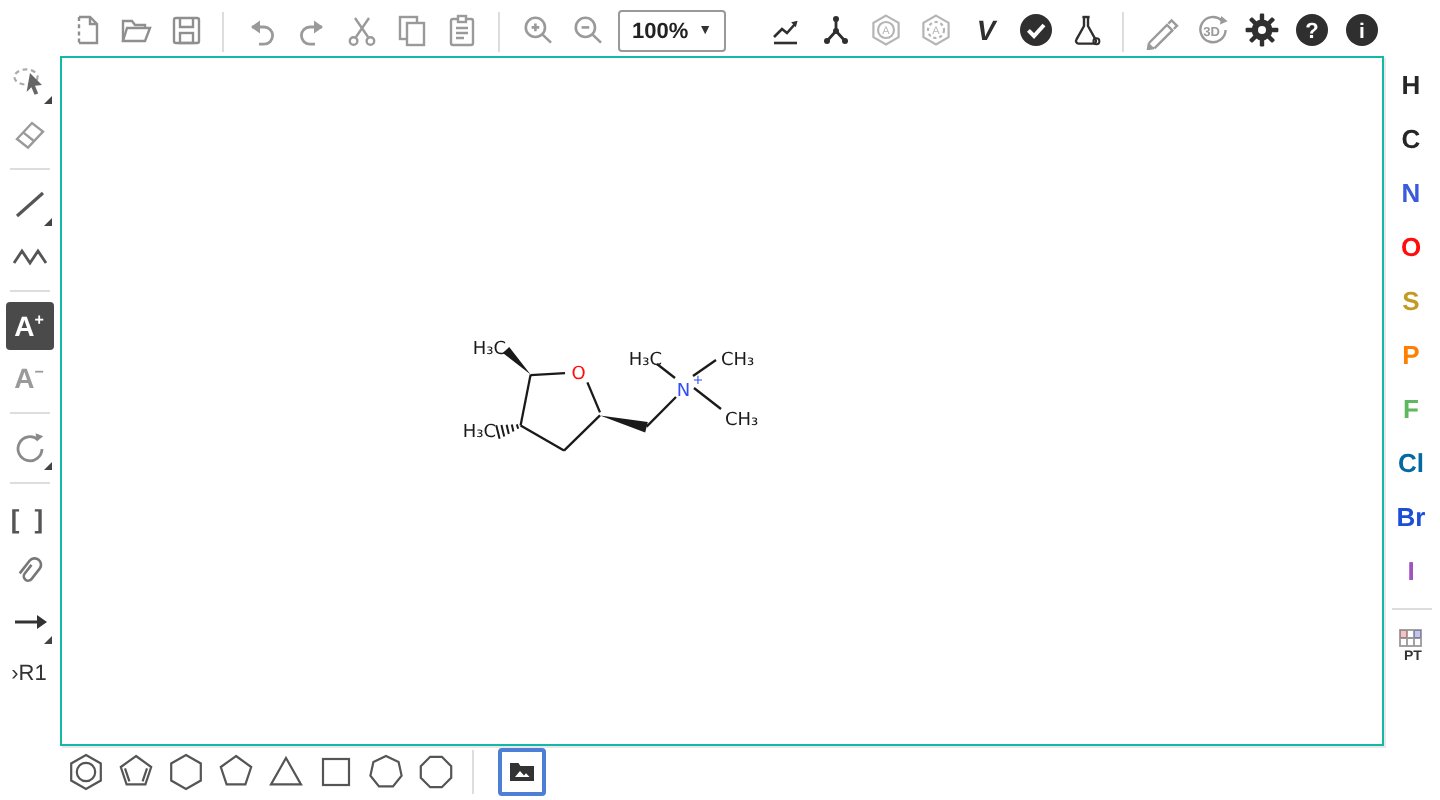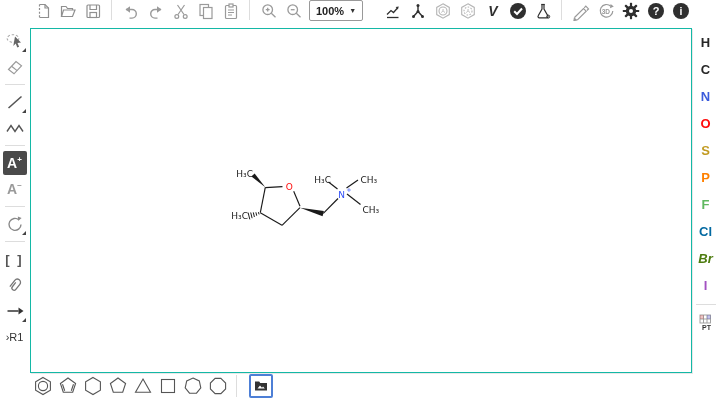--- a/index.html
+++ b/index.html
@@ -4,21 +4,21 @@
 <style>
   html,body{margin:0;padding:0;}
   body{width:720px;height:400px;background:#fff;position:relative;overflow:hidden;
        font-family:"Liberation Sans",sans-serif;-webkit-font-smoothing:antialiased;}
   .tool{width:22px;height:22px;display:flex;align-items:center;justify-content:center;
         position:relative;margin:0 1.5px;border-radius:2px;flex:0 0 auto;}
   .tool svg{display:block;}
   .corner{position:absolute;right:1px;bottom:1px;width:0;height:0;
           border-left:4px solid transparent;border-bottom:4px solid #444;}
   
-  .topbar{position:absolute;top:0;left:0;right:0;height:26px;display:flex;align-items:flex-start;
+  .topbar{position:absolute;top:0;left:0;right:0;height:26px;display:flex;align-items:flex-end;
           padding-left:30px;}
   .tb-divider{width:1px;height:20px;background:#ddd;margin:0 6px;flex:0 0 auto;}
   .tb-gap{width:14px;flex:0 0 auto;}
   .zoom-select{height:19px;border:1px solid #999;border-radius:2px;background:#fff;
                font-size:11px;font-weight:bold;color:#222;padding:0 6px;margin:0 3px;
                display:flex;align-items:center;gap:5px;}
   .zoom-select .arrow{font-size:7px;color:#333;}
   
   .left-toolbar{position:absolute;top:28px;left:0;width:29px;display:flex;flex-direction:column;
                 align-items:center;}
@@ -344,21 +344,21 @@
 
 <div class="right-toolbar">
   <button class="el-btn" style="color: rgb(38, 38, 38);">H</button>
   <button class="el-btn" style="color: rgb(38, 38, 38);">C</button>
   <button class="el-btn" style="color: rgb(59, 91, 219);">N</button>
   <button class="el-btn" style="color: rgb(255, 13, 13);">O</button>
   <button class="el-btn" style="color: rgb(194, 155, 34);">S</button>
   <button class="el-btn" style="color: rgb(255, 128, 0);">P</button>
   <button class="el-btn" style="color: rgb(95, 184, 95);">F</button>
   <button class="el-btn" style="color: #0369a1;">Cl</button>
-  <button class="el-btn" style="color: #4d7c0f; font-style: italic;">Br</button>
+  <button class="el-btn" style="color: #1d4ed8;">Br</button>
   <button class="el-btn" style="color: rgb(163, 82, 194);">I</button>
   <div class="rt-divider"></div>
   <div class="tool" style="width:24px;height:24px;">
     <svg width="20" height="20" viewBox="0 0 20 20">
       <rect x="4" y="3" width="10.5" height="8" fill="none" stroke="#999" stroke-width="0.9"></rect>
       <path d="M7.5 3 V11 M11 3 V11 M4 7 H14.5" stroke="#999" stroke-width="0.9"></path>
       <rect x="4" y="3" width="3.5" height="4" fill="rgba(200,60,60,0.3)"></rect>
       <rect x="11" y="3" width="3.5" height="4" fill="rgba(60,60,200,0.3)"></rect>
       <text x="10.5" y="18" font-size="7" font-weight="bold" fill="#333" text-anchor="middle">PT</text>
     </svg>

